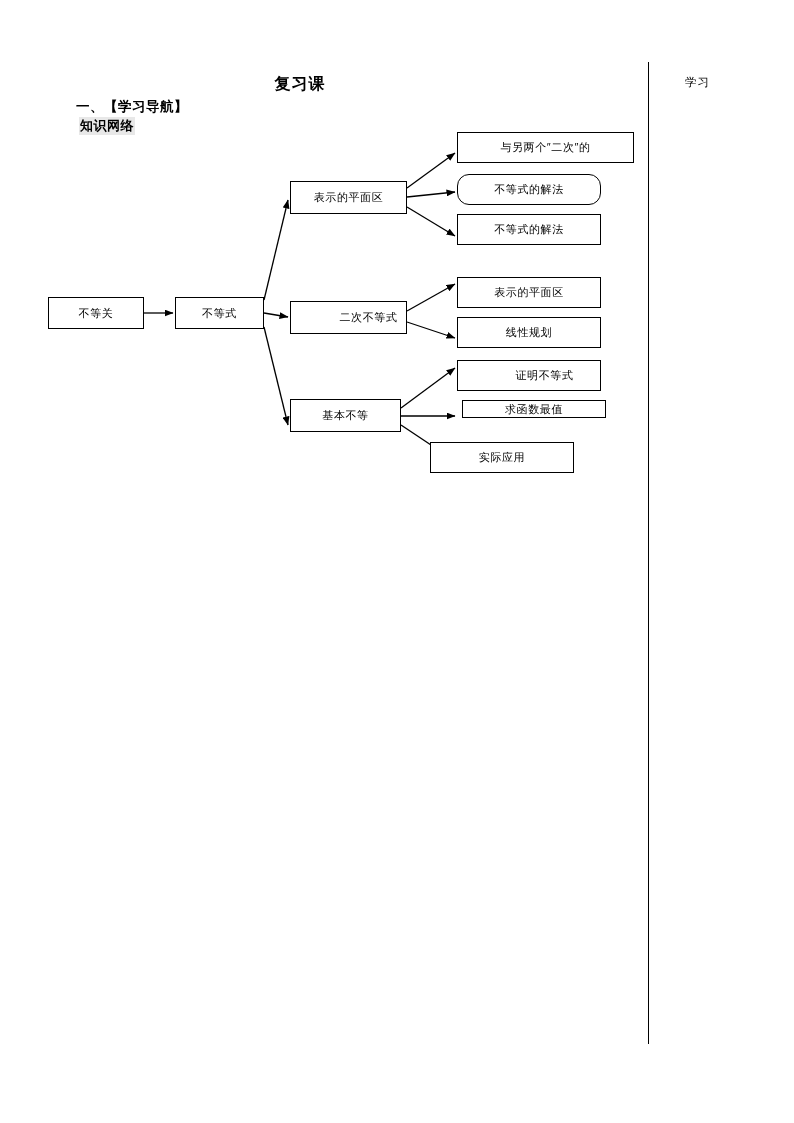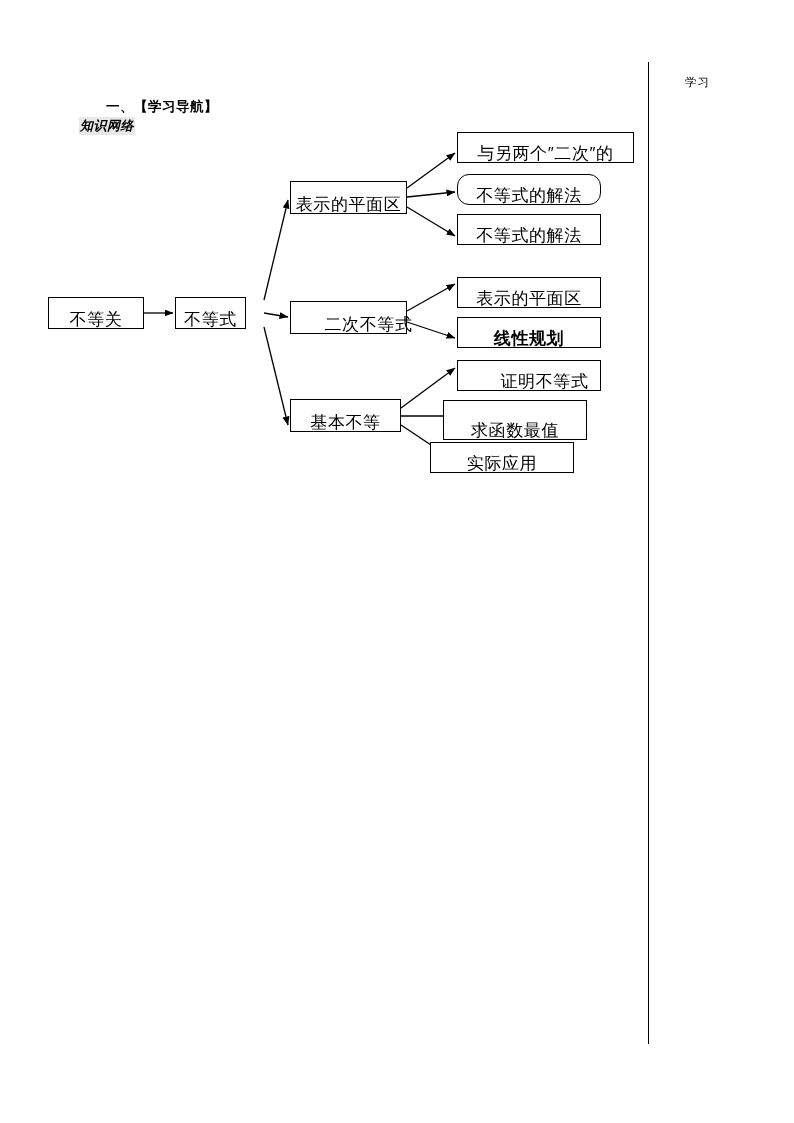--- a/index.html
+++ b/index.html
@@ -48,29 +48,27 @@
   }
   
   .section-heading {
     position: absolute;
     left: 76px;
     top: 98px;
     font-size: 13.5px;
     font-weight: bold;
     letter-spacing: 0.5px;
     white-space: nowrap;
-    margin-left: 30px;
   }
   .sub-heading {
     position: absolute;
     left: 79px;
     top: 117px;
     font-size: 13px;
     font-weight: bold;
-    font-style: italic;
     letter-spacing: 0.5px;
     background: #e8e8e8;
     white-space: nowrap;
     padding: 0 1px;
   }
   
   .diagram {
     position: absolute;
     left: 0;
     top: 0;
@@ -79,33 +77,34 @@
   }
   .diagram svg {
     display: block;
   }
   .nodebox {
     position: absolute;
     box-sizing: border-box;
     border: 1.3px solid #000;
     background: #ffffff;
     display: flex;
-    align-items: flex-end;
+    align-items: center;
     justify-content: center;
-    font-size: 17px;
+    font-size: 11px;
     letter-spacing: 0.6px;
     white-space: nowrap;
     line-height: 1;
   }
 </style>
 </head>
 <body>
 
 <div class="page">
 
+  <div class="doc-title">复习课</div>
 
   <div class="margin-rule"></div>
 
   <div class="margin-note">学习</div>
 
   <div class="section-heading">一、【学习导航】</div>
 
   <div class="sub-heading">知识网络</div>
 
   <div class="diagram">
@@ -127,21 +126,21 @@
           <line x1="407" y1="322" x2="455" y2="338" stroke="#000" stroke-width="1.3" marker-end="url(#arrowhead)"></line>
           <line x1="401" y1="408" x2="455" y2="368" stroke="#000" stroke-width="1.3" marker-end="url(#arrowhead)"></line>
           <line x1="401" y1="416" x2="455" y2="416" stroke="#000" stroke-width="1.3" marker-end="url(#arrowhead)"></line>
           <line x1="401" y1="425" x2="455" y2="461" stroke="#000" stroke-width="1.3" marker-end="url(#arrowhead)"></line>
         </g>
     </svg>
     <div id="nodes-layer">
         <div class="nodebox" style="left: 48px; top: 297px; width: 96px; height: 32px;">
           <span>不等关</span>
         </div>
-        <div class="nodebox" style="left: 175px; top: 297px; width: 71px; height: 32px;">
+        <div class="nodebox" style="left: 175px; top: 297px; width: 89px; height: 32px;">
           <span>不等式</span>
         </div>
         <div class="nodebox" style="left: 290px; top: 181px; width: 117px; height: 33px;">
           <span>表示的平面区</span>
         </div>
         <div class="nodebox" style="left: 290px; top: 301px; width: 117px; height: 33px; padding-left: 40px;">
           <span>二次不等式</span>
         </div>
         <div class="nodebox" style="left: 290px; top: 399px; width: 111px; height: 33px;">
           <span>基本不等</span>
@@ -151,27 +150,27 @@
         </div>
         <div class="nodebox" style="left: 457px; top: 174px; width: 144px; height: 31px; border-radius: 12px;">
           <span>不等式的解法</span>
         </div>
         <div class="nodebox" style="left: 457px; top: 214px; width: 144px; height: 31px;">
           <span>不等式的解法</span>
         </div>
         <div class="nodebox" style="left: 457px; top: 277px; width: 144px; height: 31px;">
           <span>表示的平面区</span>
         </div>
-        <div class="nodebox" style="left: 457px; top: 317px; width: 144px; height: 31px; font-weight: bold;">
+        <div class="nodebox" style="left: 457px; top: 317px; width: 144px; height: 31px;">
           <span>线性规划</span>
         </div>
         <div class="nodebox" style="left: 457px; top: 360px; width: 144px; height: 31px; padding-left: 31px;">
           <span>证明不等式</span>
         </div>
-        <div class="nodebox" style="left: 443px; top: 400px; width: 144px; height: 40px;">
+        <div class="nodebox" style="left: 462px; top: 400px; width: 144px; height: 18px;">
           <span>求函数最值</span>
         </div>
         <div class="nodebox" style="left: 430px; top: 442px; width: 144px; height: 31px;">
           <span>实际应用</span>
         </div>
       </div>
   </div>
 
 </div>
 

